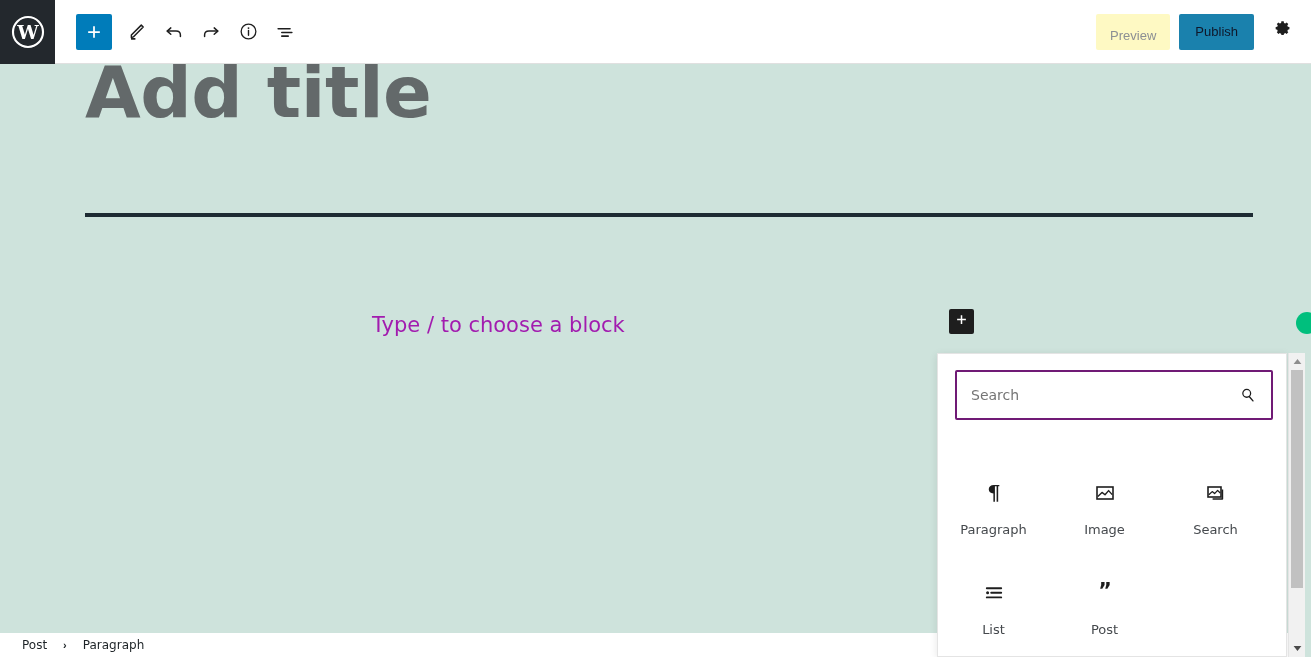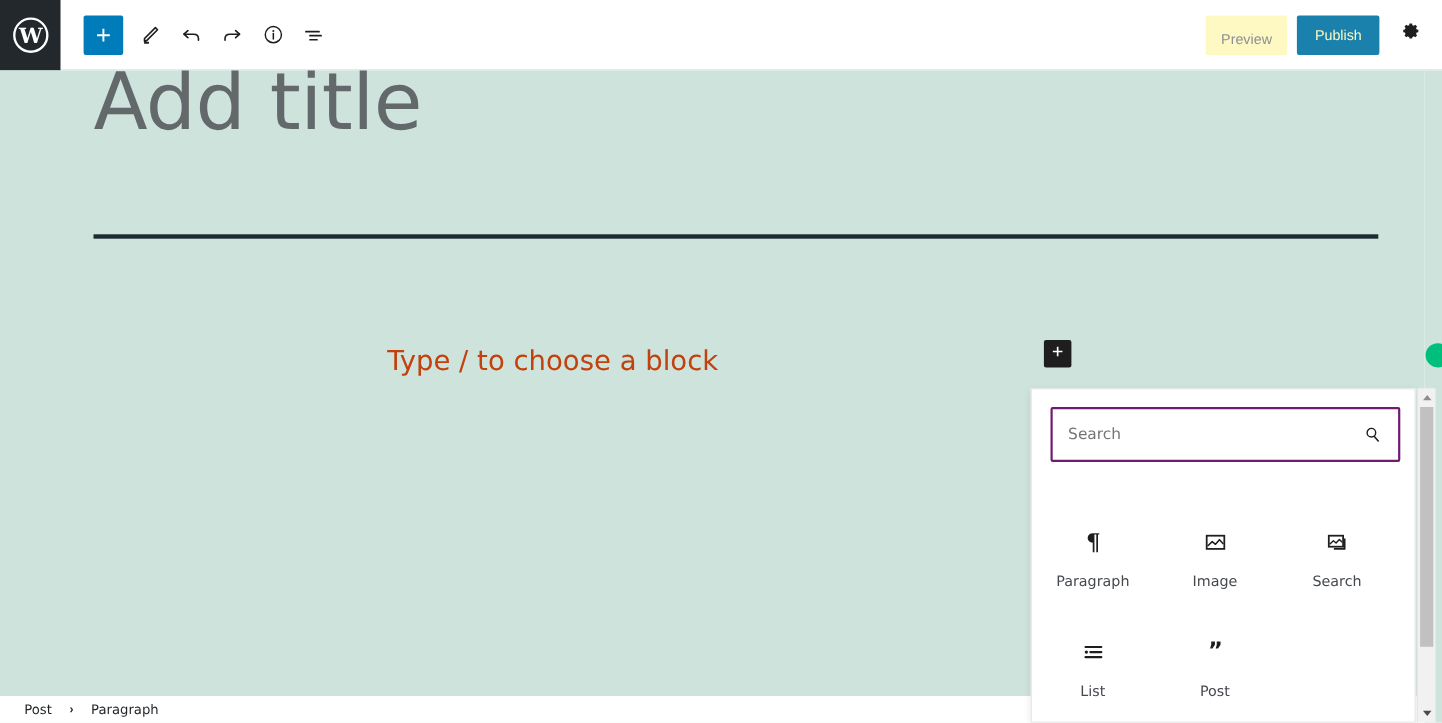--- a/index.html
+++ b/index.html
@@ -81,21 +81,21 @@
     font-family: "Liberation Sans", sans-serif;
     padding: 4px 14px;
     height: 36px;
     line-height: 36px;
     border-radius: 2px;
     cursor: pointer;
     margin-right: 9px;
   }
   .publish-btn {
     background: #1a81ad;
-    color: #fef9c3;
+    color: #0f172a;
     border: none;
     font-size: 13px;
     font-family: "Liberation Sans", sans-serif;
     padding: 0 16px;
     height: 36px;
     line-height: 36px;
     border-radius: 2px;
     cursor: pointer;
     margin-right: 13px;
   }
@@ -121,39 +121,39 @@
     background: #cee3dc;
     overflow: hidden;
   }
   .post-title {
     position: absolute;
     left: 85px;
     top: -8px;
     font-size: 72px;
     line-height: 1.0;
     color: #63696a;
-    font-weight: 400;
+    font-weight: 700;
     font-family: "DejaVu Sans", sans-serif;
     letter-spacing: -0.5px;
     white-space: nowrap;
   }
   .title-divider {
     position: absolute;
     left: 85px;
     top: 149px;
     width: 1168px;
     height: 4px;
     background: #1d2b33;
   }
   .block-placeholder {
     position: absolute;
-    left: 352px;
+    left: 372px;
     top: 249px;
-    font-size: 25px;
-    color: #c2410c;
+    font-size: 21px;
+    color: #a21caf;
     font-family: "DejaVu Sans", sans-serif;
     white-space: nowrap;
   }
   .inline-inserter {
     position: absolute;
     left: 949px;
     top: 245px;
     width: 25px;
     height: 25px;
     background: #1e1e1e;

